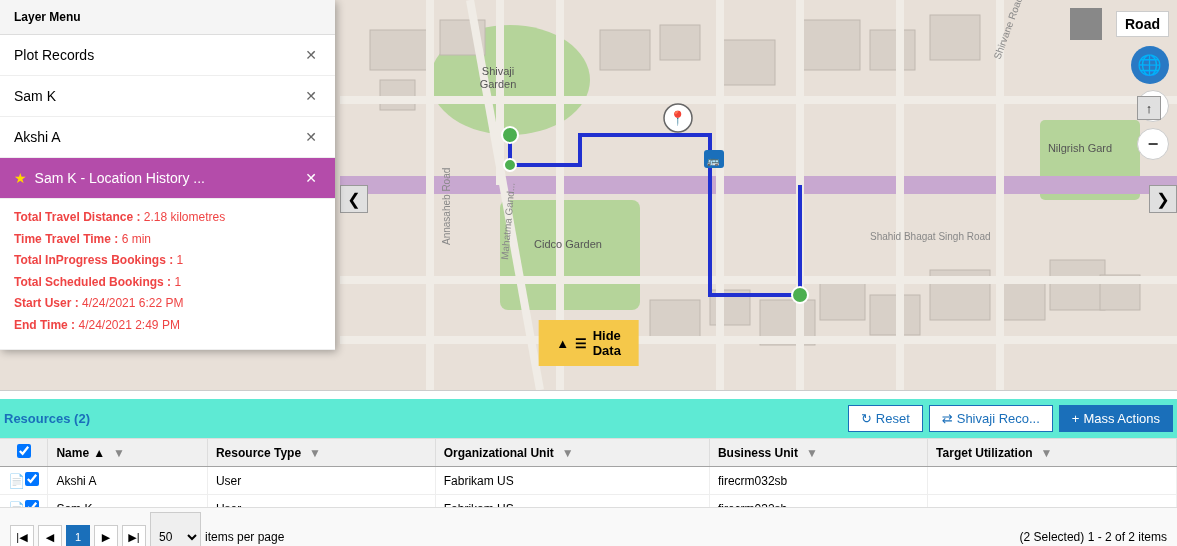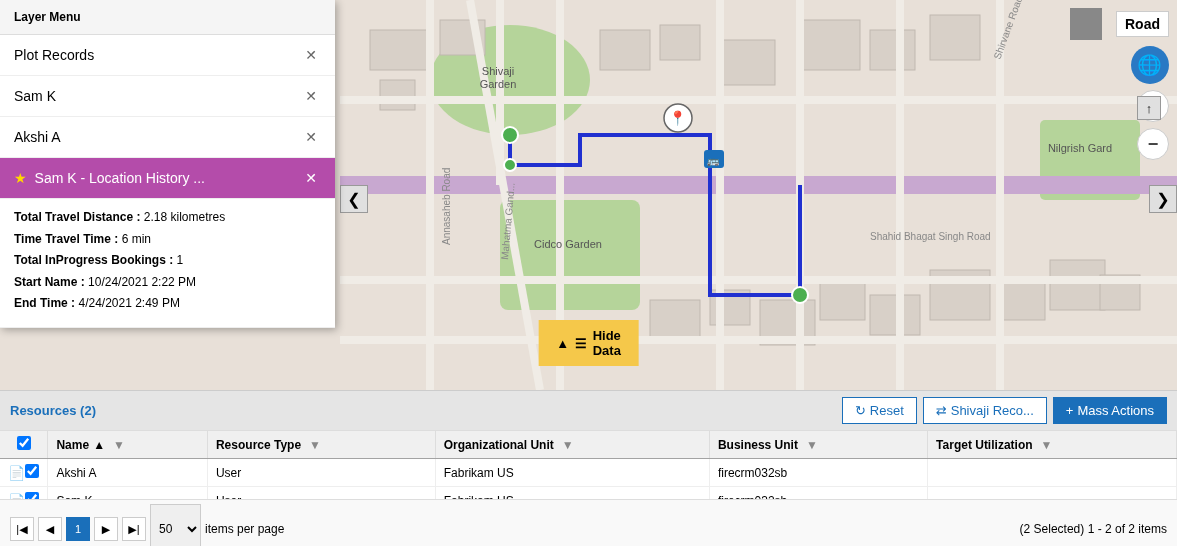--- a/index.html
+++ b/index.html
@@ -72,21 +72,21 @@
 
     
     .location-details {
       padding: 8px 14px 12px 14px;
       background: white;
       font-size: 12px;
       line-height: 1.8;
       border-bottom: 1px solid #eee;
     }
     .location-details .detail-row {
-      color: #000000;
+      color: #ef4444;
     }
     .location-details .detail-row strong {
       font-weight: bold;
     }
 
     
     .map-arrow-left {
       position: absolute;
       top: 185px; left: 340px;
       width: 28px; height: 28px;
@@ -168,23 +168,24 @@
       height: 156px;
       background: white;
       border-top: 1px solid #ccc;
     }
 
     
     .table-toolbar {
       display: flex;
       align-items: center;
       justify-content: space-between;
-      padding: 6px 10px;
+      padding: 6px 4px;
       border-bottom: 1px solid #ddd;
-      background: #e5e5e5;
+      background: #5eead4;
+      margin-top: 8px;
     }
     .resources-label {
       color: #1a6fba;
       font-weight: bold;
       font-size: 13px;
     }
     .toolbar-buttons {
       display: flex; gap: 6px;
     }
     .btn-reset {
@@ -439,21 +440,22 @@
   <div class="layer-menu-item active-item">
     <span class="star-icon">★</span>
     <span class="item-label">Sam K - Location History ...</span>
     <span class="close-btn">✕</span>
   </div>
 
   <div class="location-details">
     <div class="detail-row"><strong>Total Travel Distance :</strong> <span>2.18 kilometres</span></div>
     <div class="detail-row"><strong>Time Travel Time :</strong> <span>6 min</span></div>
     <div class="detail-row"><strong>Total InProgress Bookings :</strong> <span>1</span></div>
-    <div class="detail-row"><strong>Start Name :</strong> <span>10/24/2021 2:22 PM</span></div>
+    <div class="detail-row"><strong>Total Scheduled Bookings :</strong> <span>1</span></div>
+    <div class="detail-row"><strong>Start User :</strong> <span>4/24/2021 6:22 PM</span></div>
     <div class="detail-row"><strong>End Time :</strong> <span>4/24/2021 2:49 PM</span></div>
   </div>
 </div>
 
 <div id="table-area">
 
   <div class="table-toolbar">
     <span class="resources-label">Resources (2)</span>
     <div class="toolbar-buttons">
       <button class="btn-reset">

